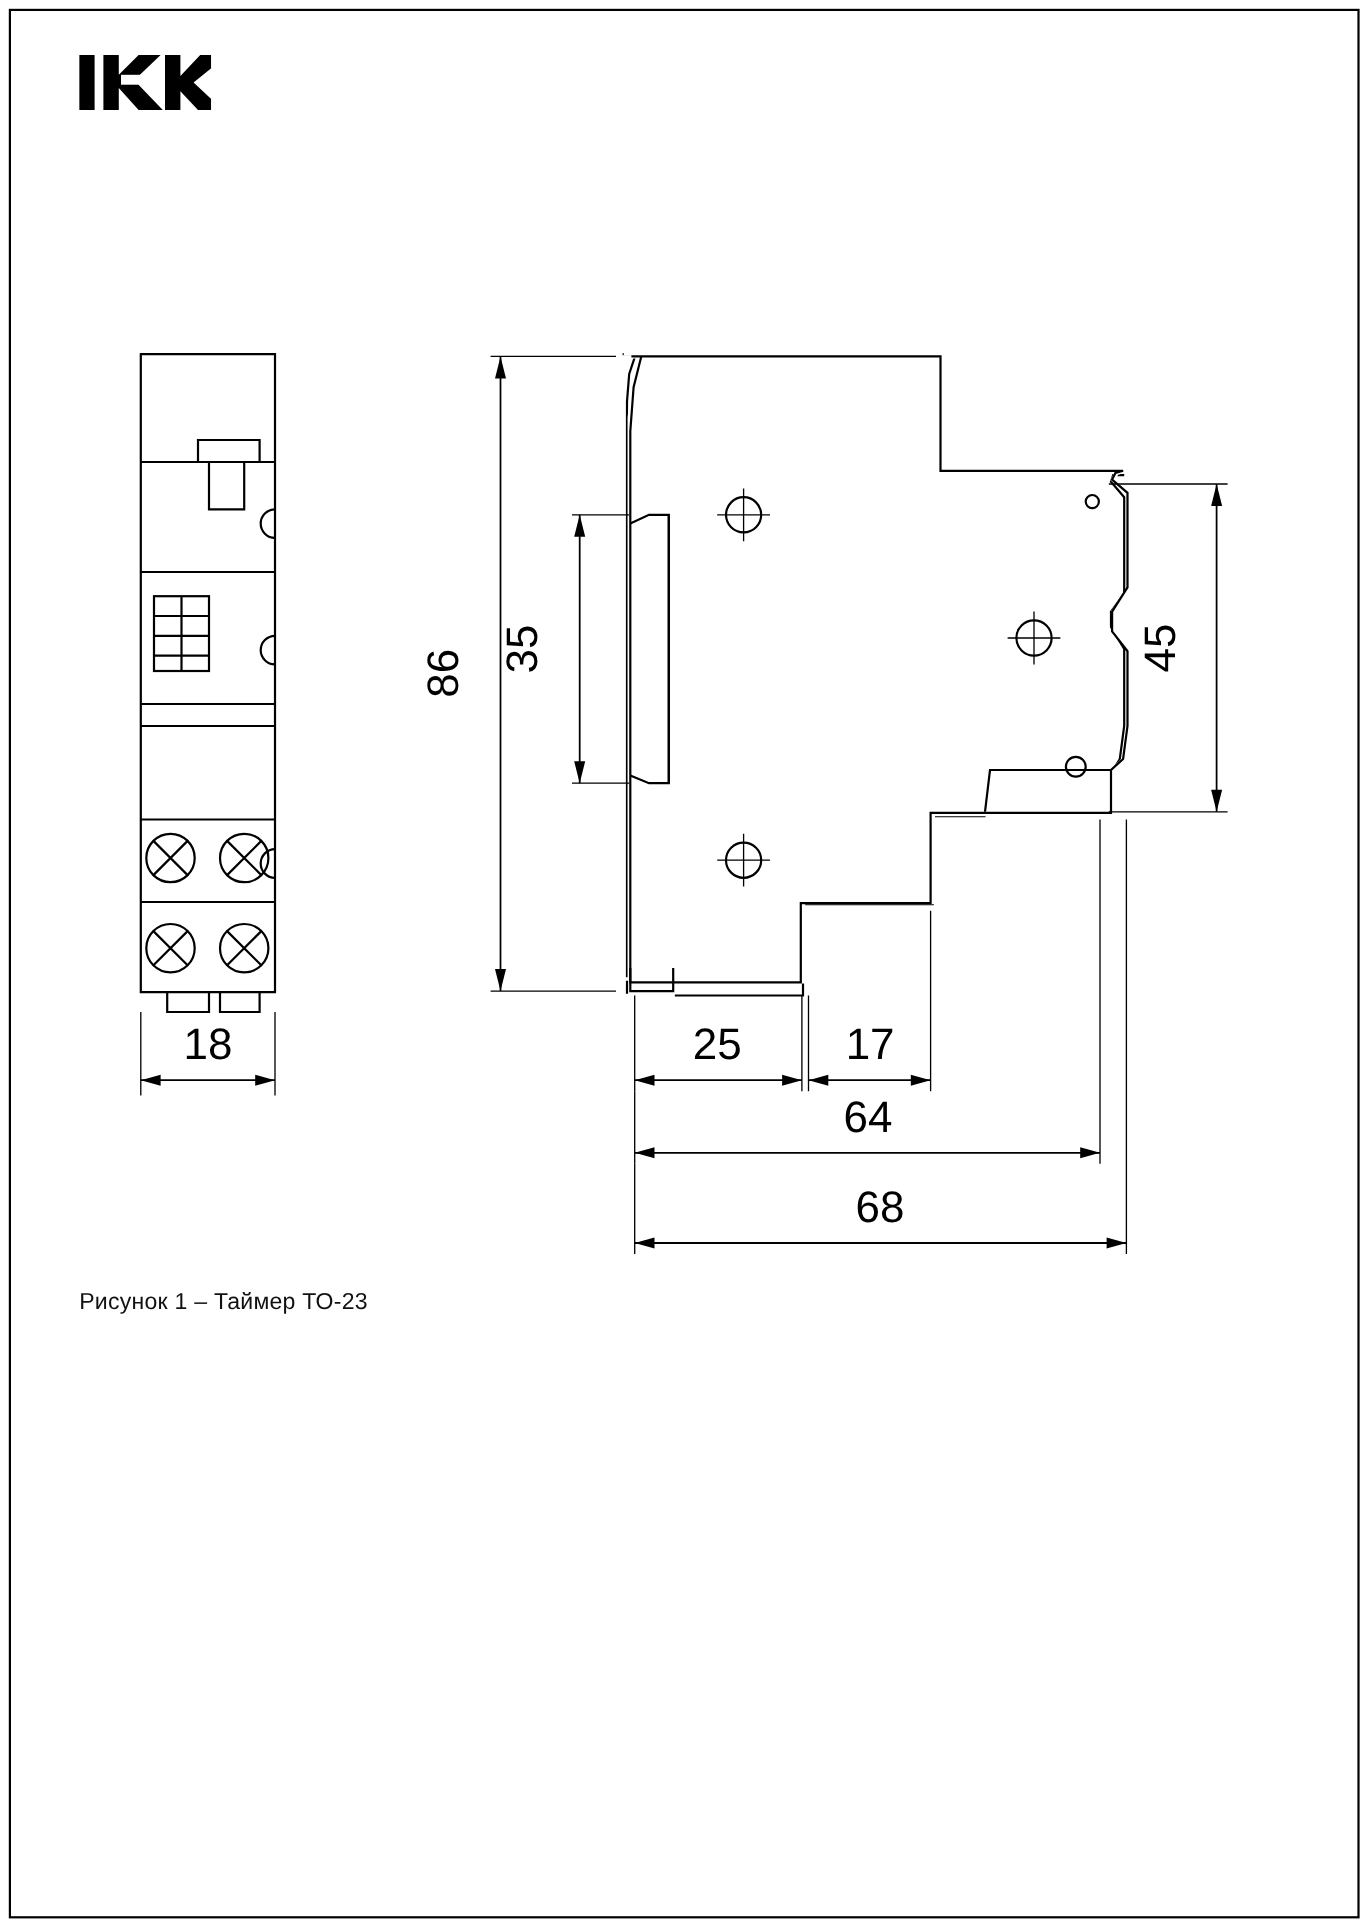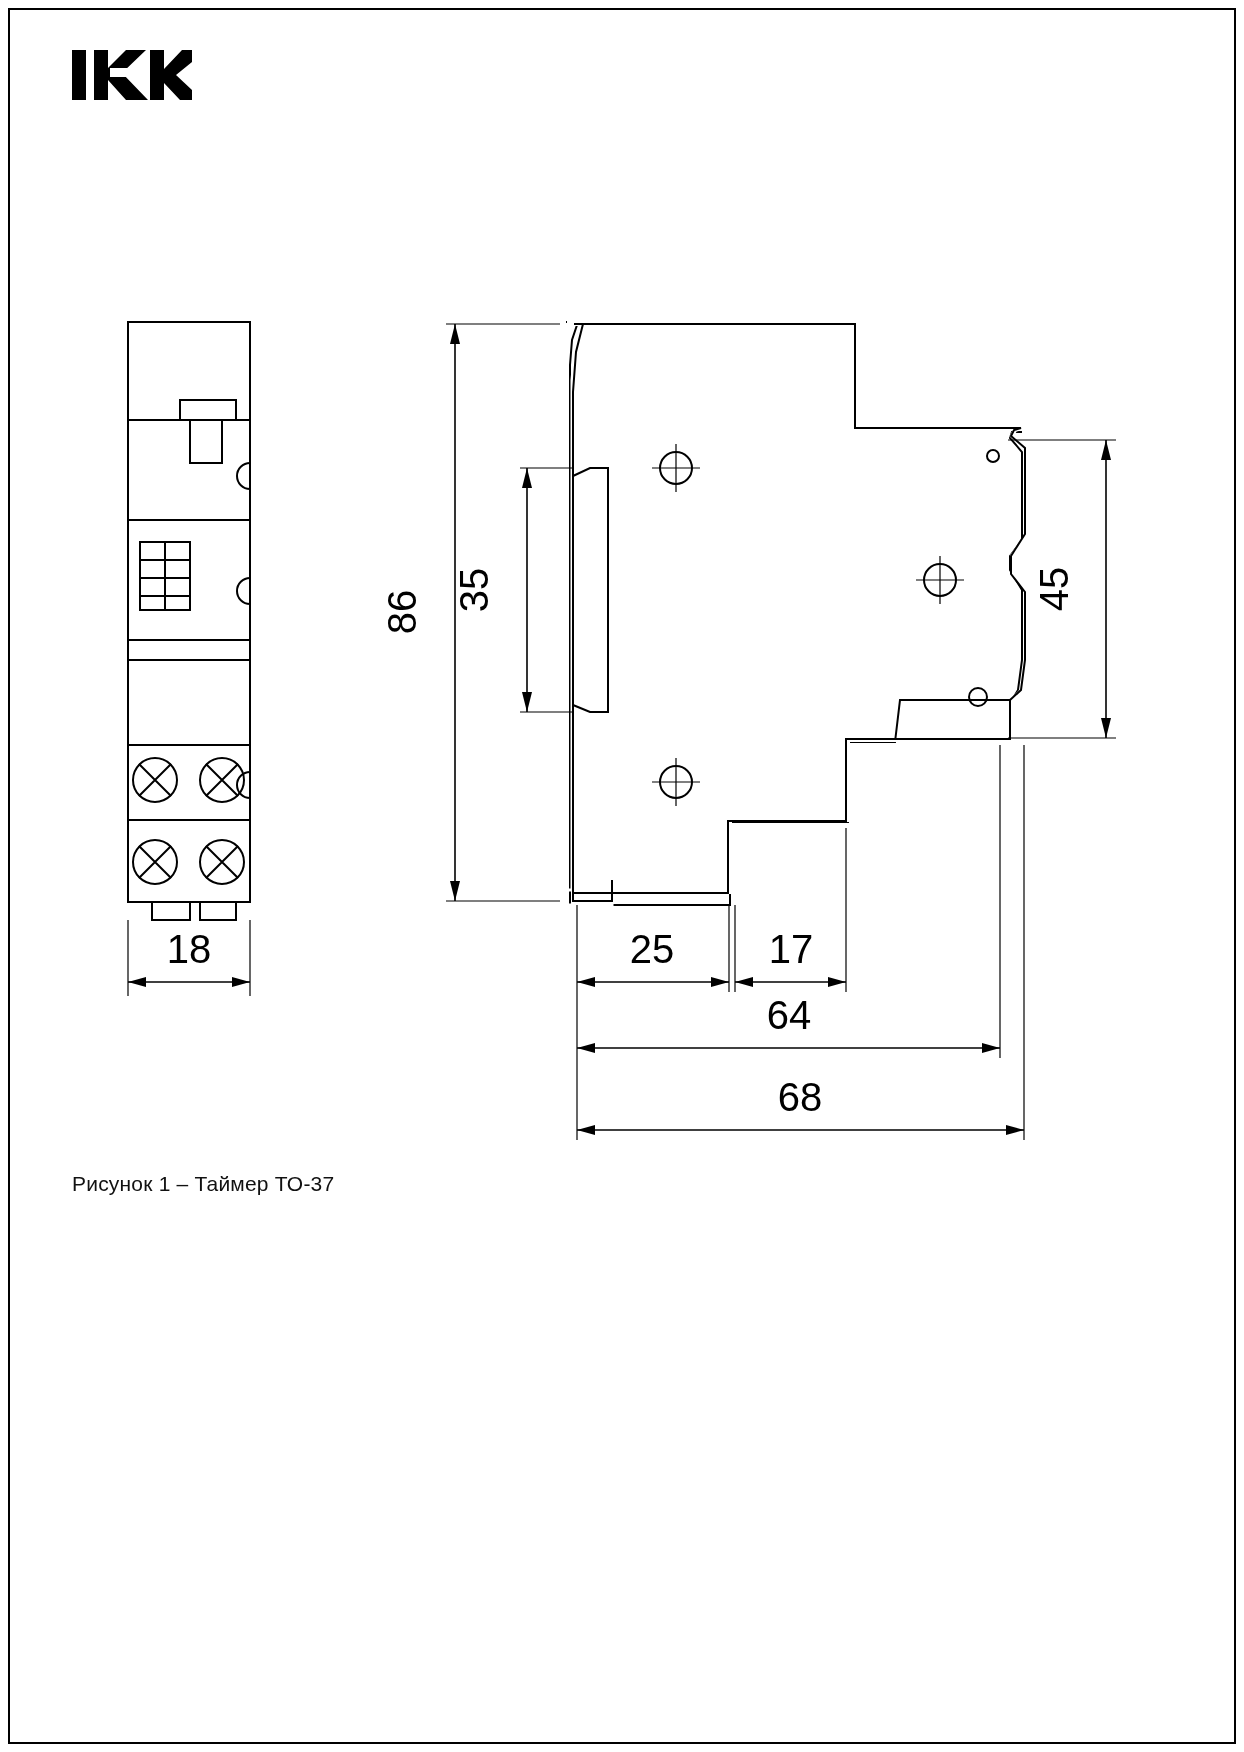--- a/index.html
+++ b/index.html
@@ -285,14 +285,14 @@
 
     <text x="652" y="963" font-size="40" text-anchor="middle">25</text>
 
     <text x="791" y="963" font-size="40" text-anchor="middle">17</text>
 
     <text x="789" y="1029" font-size="40" text-anchor="middle">64</text>
 
     <text x="800" y="1111" font-size="40" text-anchor="middle">68</text>
   </svg>
 
-  <div class="caption">Рисунок 1 – Таймер ТО-37</div>
+  <div class="caption">Рисунок 1 – Таймер ТО-23</div>
 </div>
 
 </body></html>

